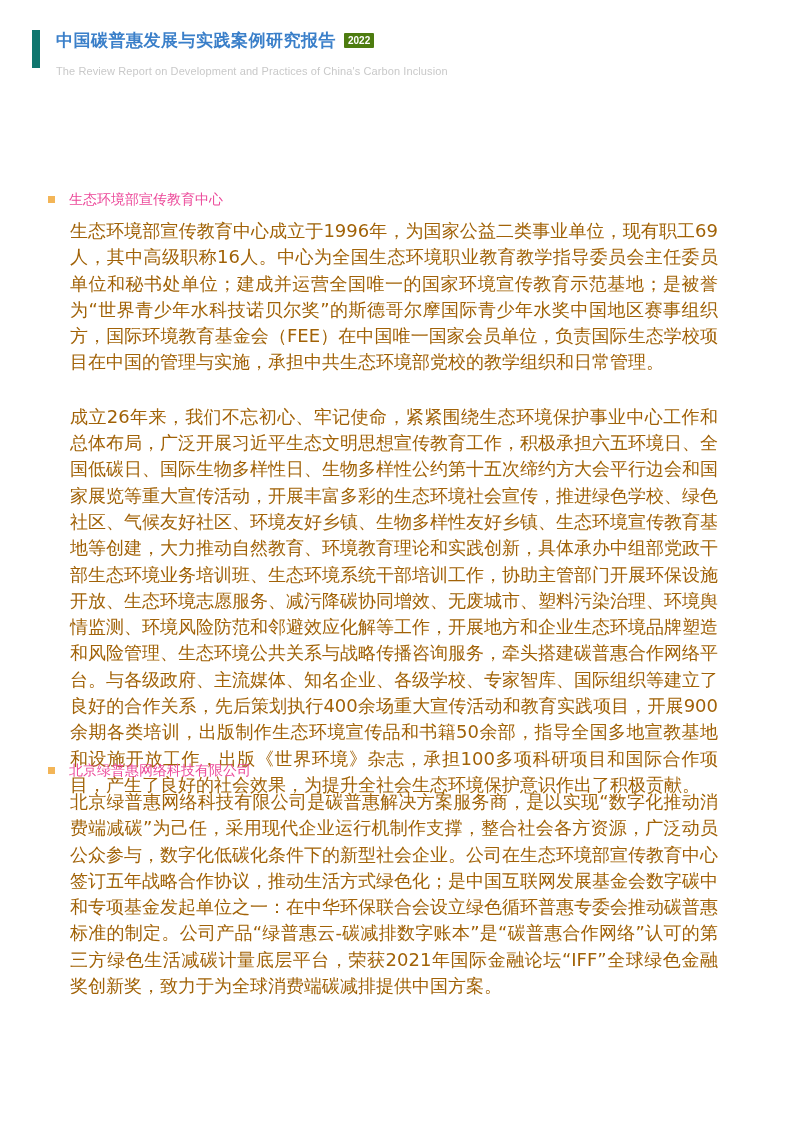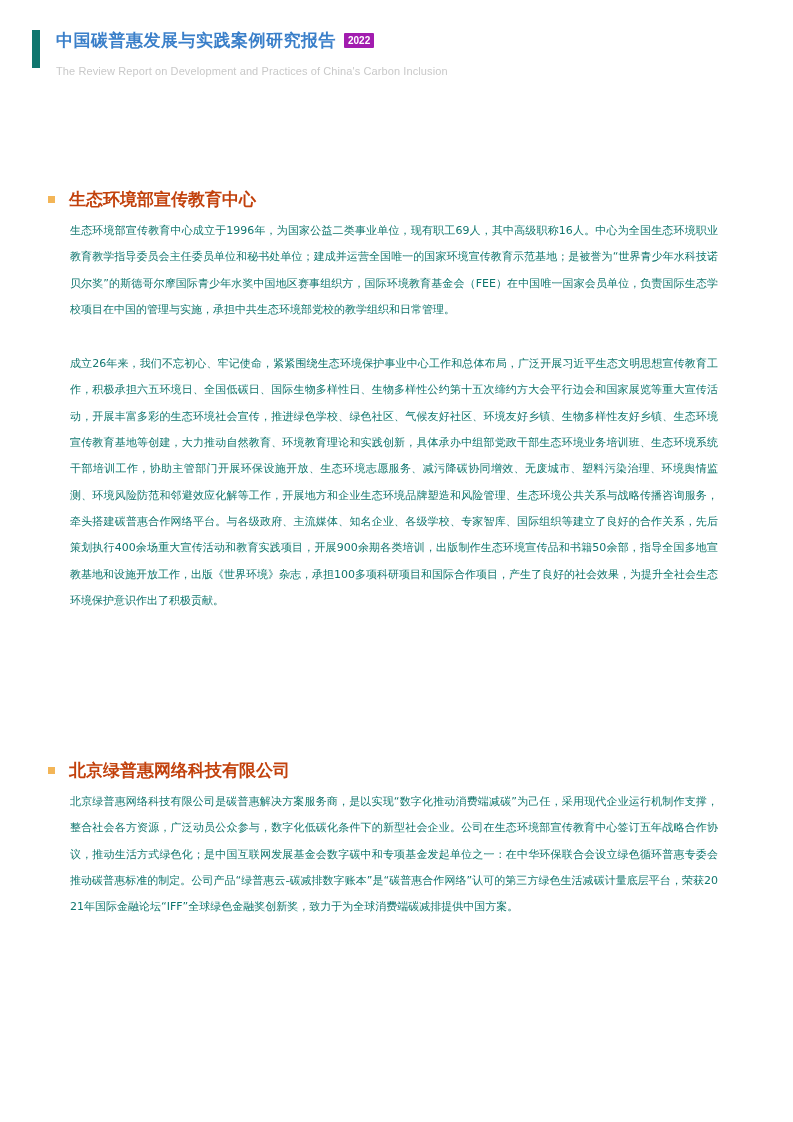--- a/index.html
+++ b/index.html
@@ -30,21 +30,21 @@
     .header-title {
       font-size: 17px;
       font-weight: bold;
       color: #3a7fc9;
       letter-spacing: 0.5px;
       line-height: 20px;
       white-space: nowrap;
     }
     .header-badge {
       margin-left: 8px;
-      background: #a21caf;
+      background: #4d7c0f;
       color: #ffffff;
       font-size: 10px;
       font-weight: bold;
       padding: 1px 4px;
       line-height: 13px;
       border-radius: 1px;
       font-family: "Liberation Sans", sans-serif;
     }
     .header-subtitle {
       margin-top: 15px;
@@ -65,33 +65,33 @@
       height: 24px;
     }
     .section-bullet {
       width: 7px;
       height: 7px;
       background: #f3b557;
       margin-right: 14px;
       flex: 0 0 auto;
     }
     .section-title {
-      font-size: 17px;
-      font-weight: bold;
-      color: #c2410c;
+      font-size: 14px;
+      font-weight: normal;
+      color: #ec4899;
       line-height: 24px;
       white-space: nowrap;
     }
     .para {
       margin: 0;
       margin-left: 22px;
       width: 648px;
-      font-size: 11px;
+      font-size: 18px;
       line-height: 26.3px;
-      color: #0f766e;
+      color: #a16207;
       text-align: justify;
       text-justify: inter-character;
       word-break: break-all;
     }
     .para + .para {
       margin-top: 28px;
     }
     #section-1 { top: 187px; }
     #section-1 .section-body { margin-top: 7px; }
     #section-2 { top: 758px; }

